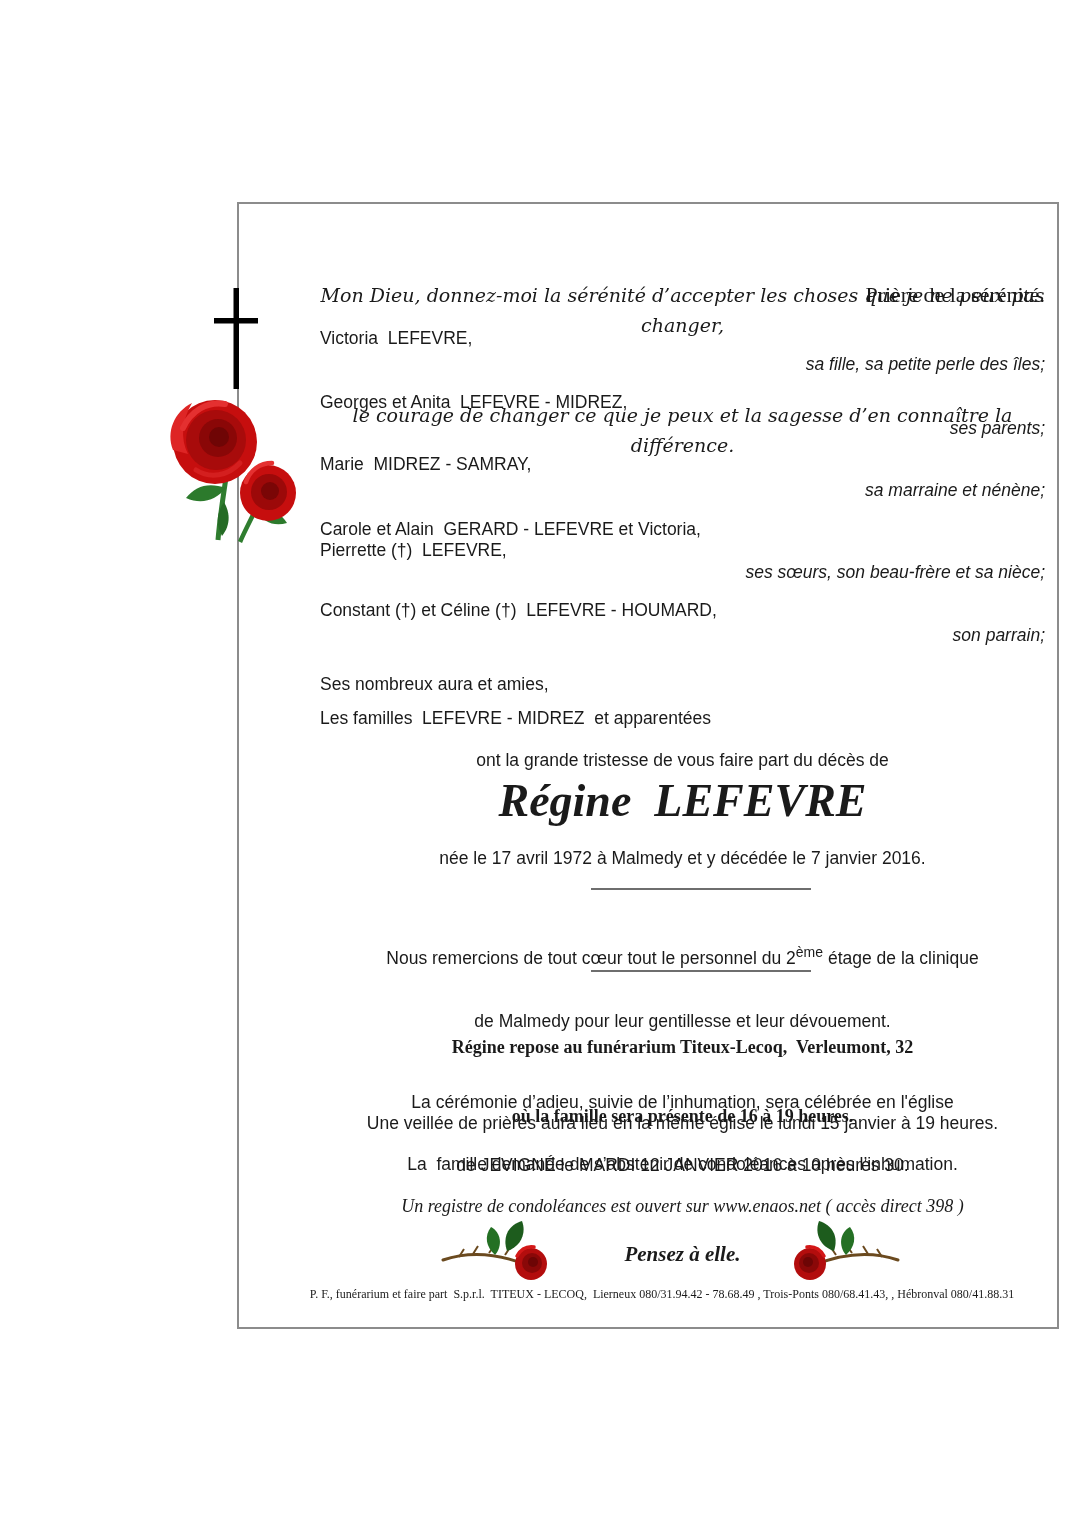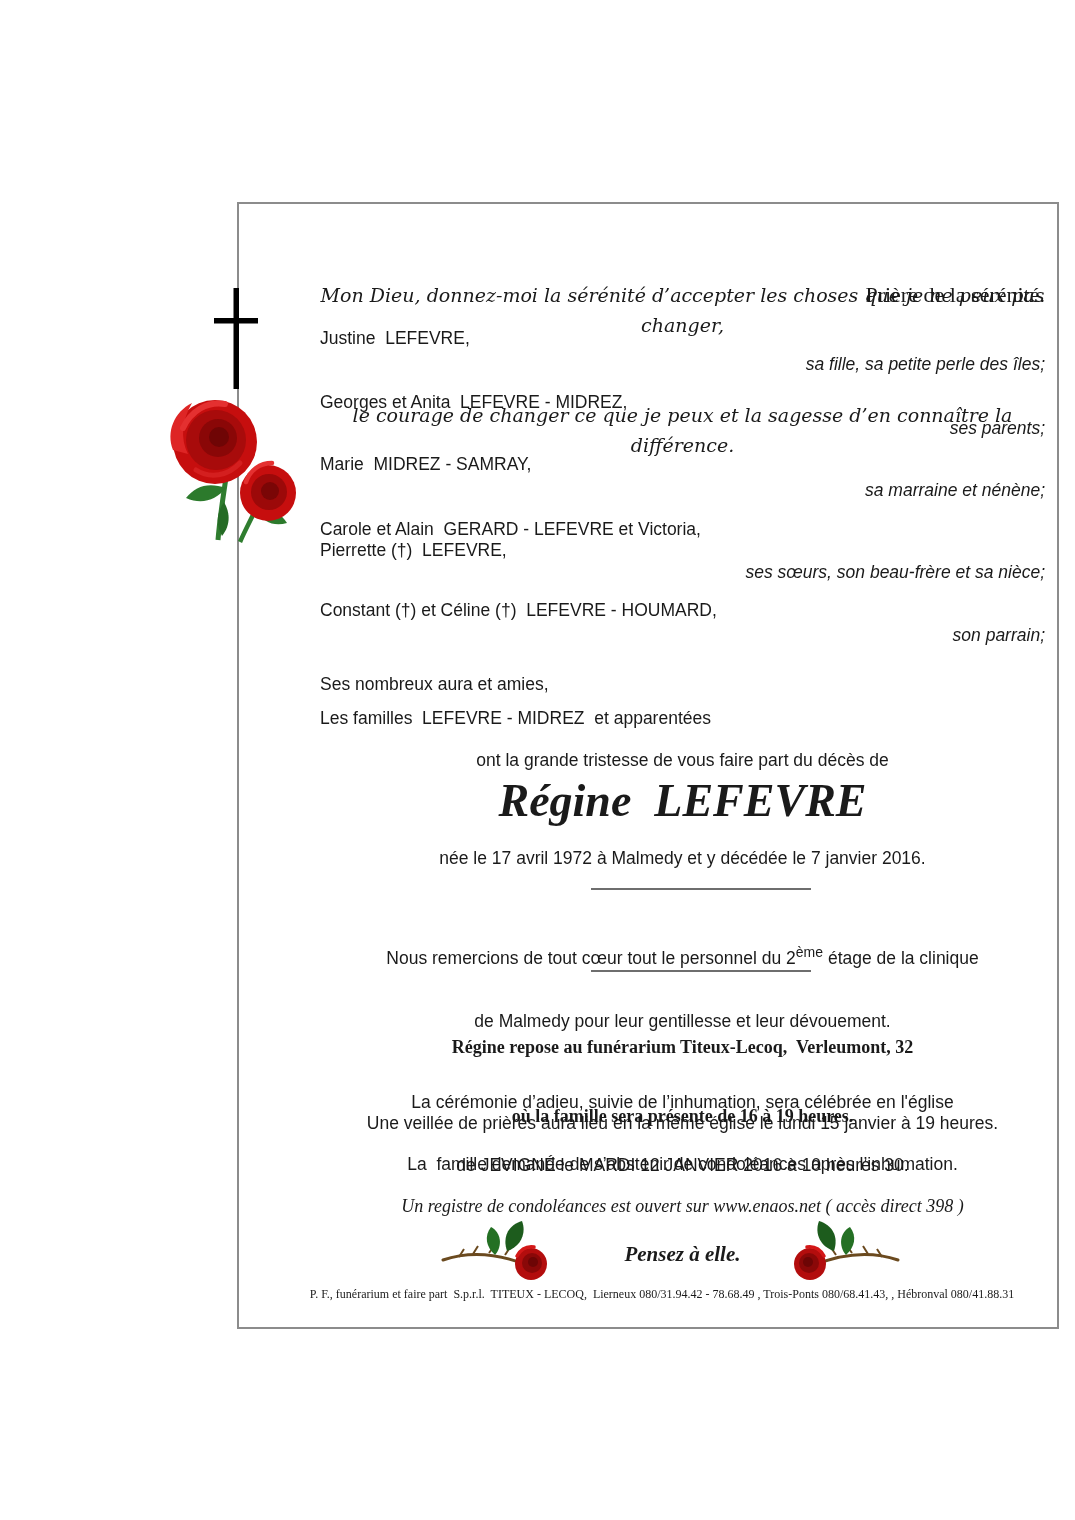--- a/index.html
+++ b/index.html
@@ -25,21 +25,21 @@
 <body>
 
 <div class="card">
 
   <div class="blk quote center" style="top:16px;">
     <div>Mon Dieu, donnez-moi la sérénité d’accepter les choses que je ne peux pas changer,</div>
     <div>le courage de changer ce que je peux et la sagesse d’en connaître la différence.</div>
   </div>
   <div class="blk attrib" style="top:78px;">Prière de la sérénité.</div>
 
-  <div class="blk sans name" style="top:124px;">Justine  LEFEVRE,</div>
+  <div class="blk sans name" style="top:124px;">Victoria  LEFEVRE,</div>
   <div class="blk sans rel" style="top:150px;">sa fille, sa petite perle des îles;</div>
 
   <div class="blk sans name" style="top:188px;">Georges et Anita  LEFEVRE - MIDREZ,</div>
   <div class="blk sans rel" style="top:214px;">ses parents;</div>
 
   <div class="blk sans name" style="top:250px;">Marie  MIDREZ - SAMRAY,</div>
   <div class="blk sans name" style="top:315px;"><span>Carole et Alain  GERARD - LEFEVRE et Victoria,</span><br><span>Pierrette (†)  LEFEVRE,</span></div>
 
   <div class="blk sans rel" style="top:276px;">sa marraine et nénène;</div>
   <div class="blk sans rel" style="top:358px;">ses sœurs, son beau-frère et sa nièce;</div>

